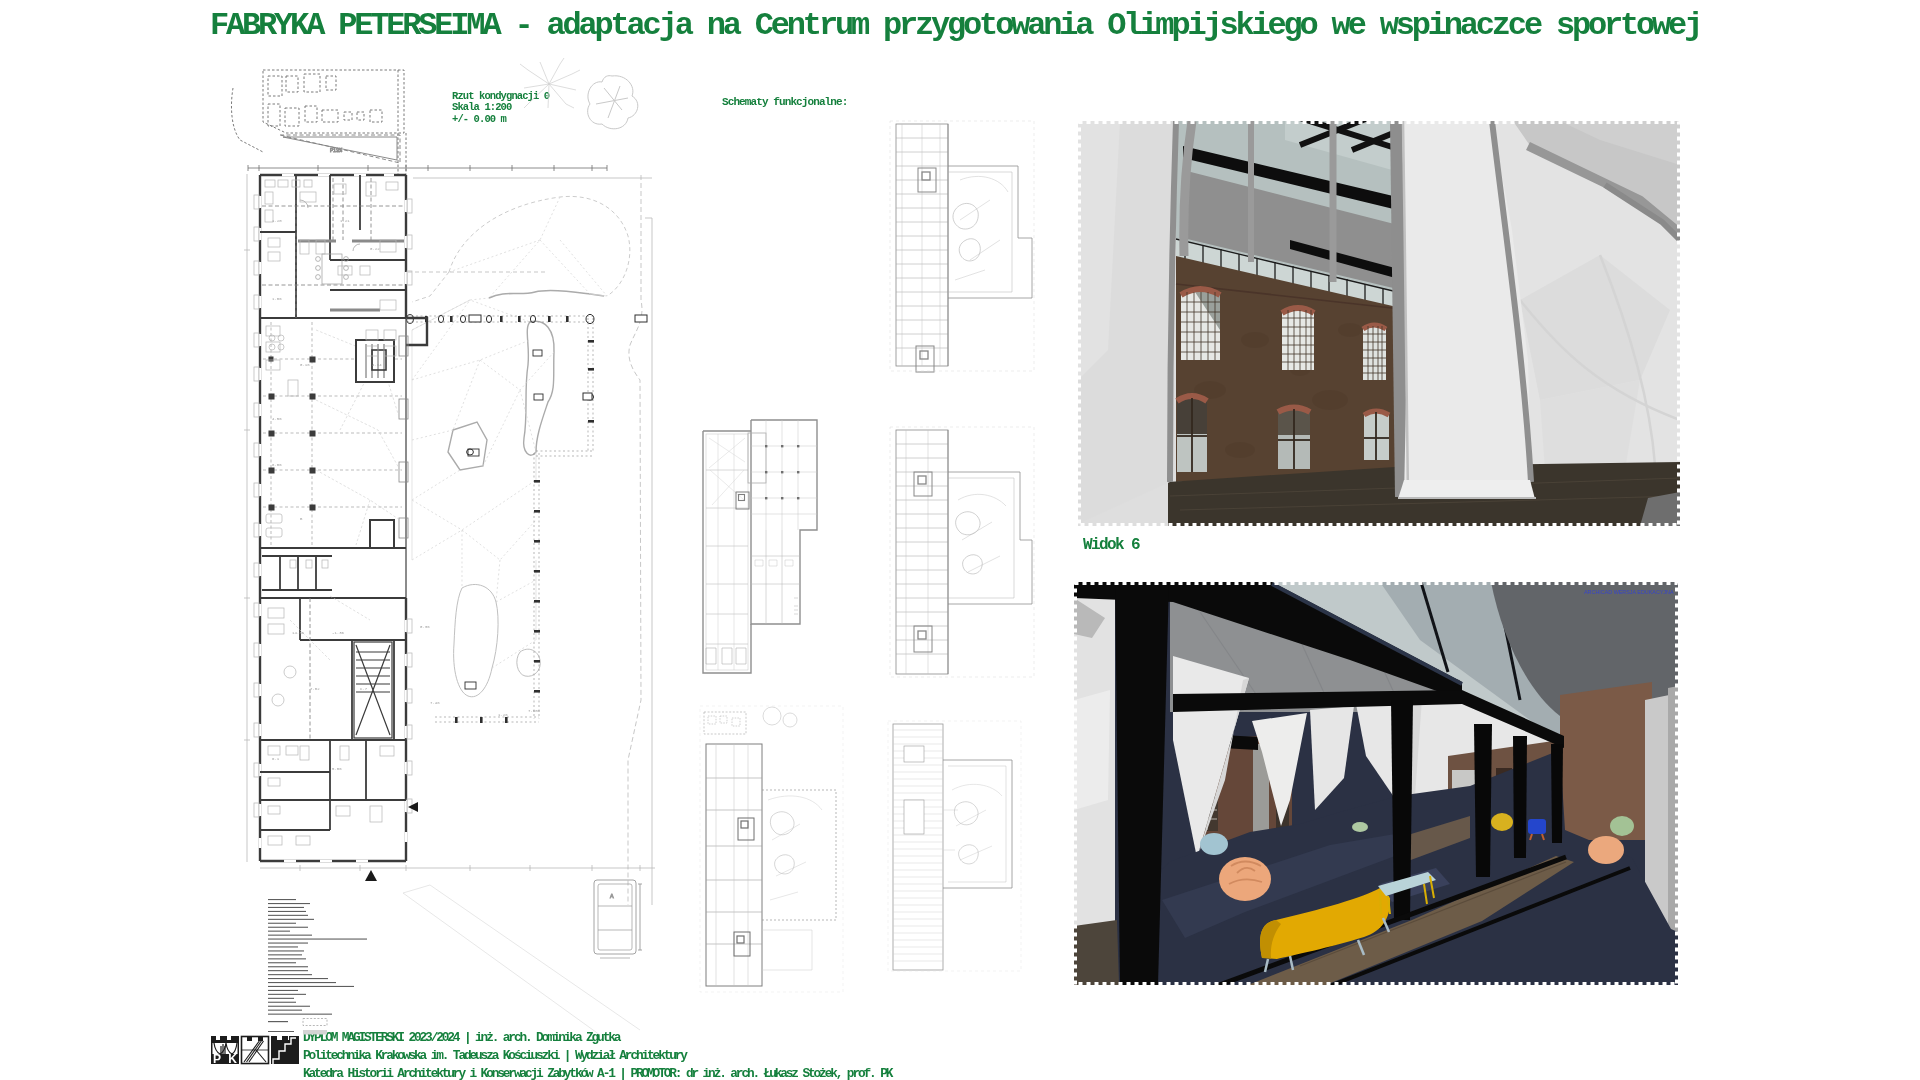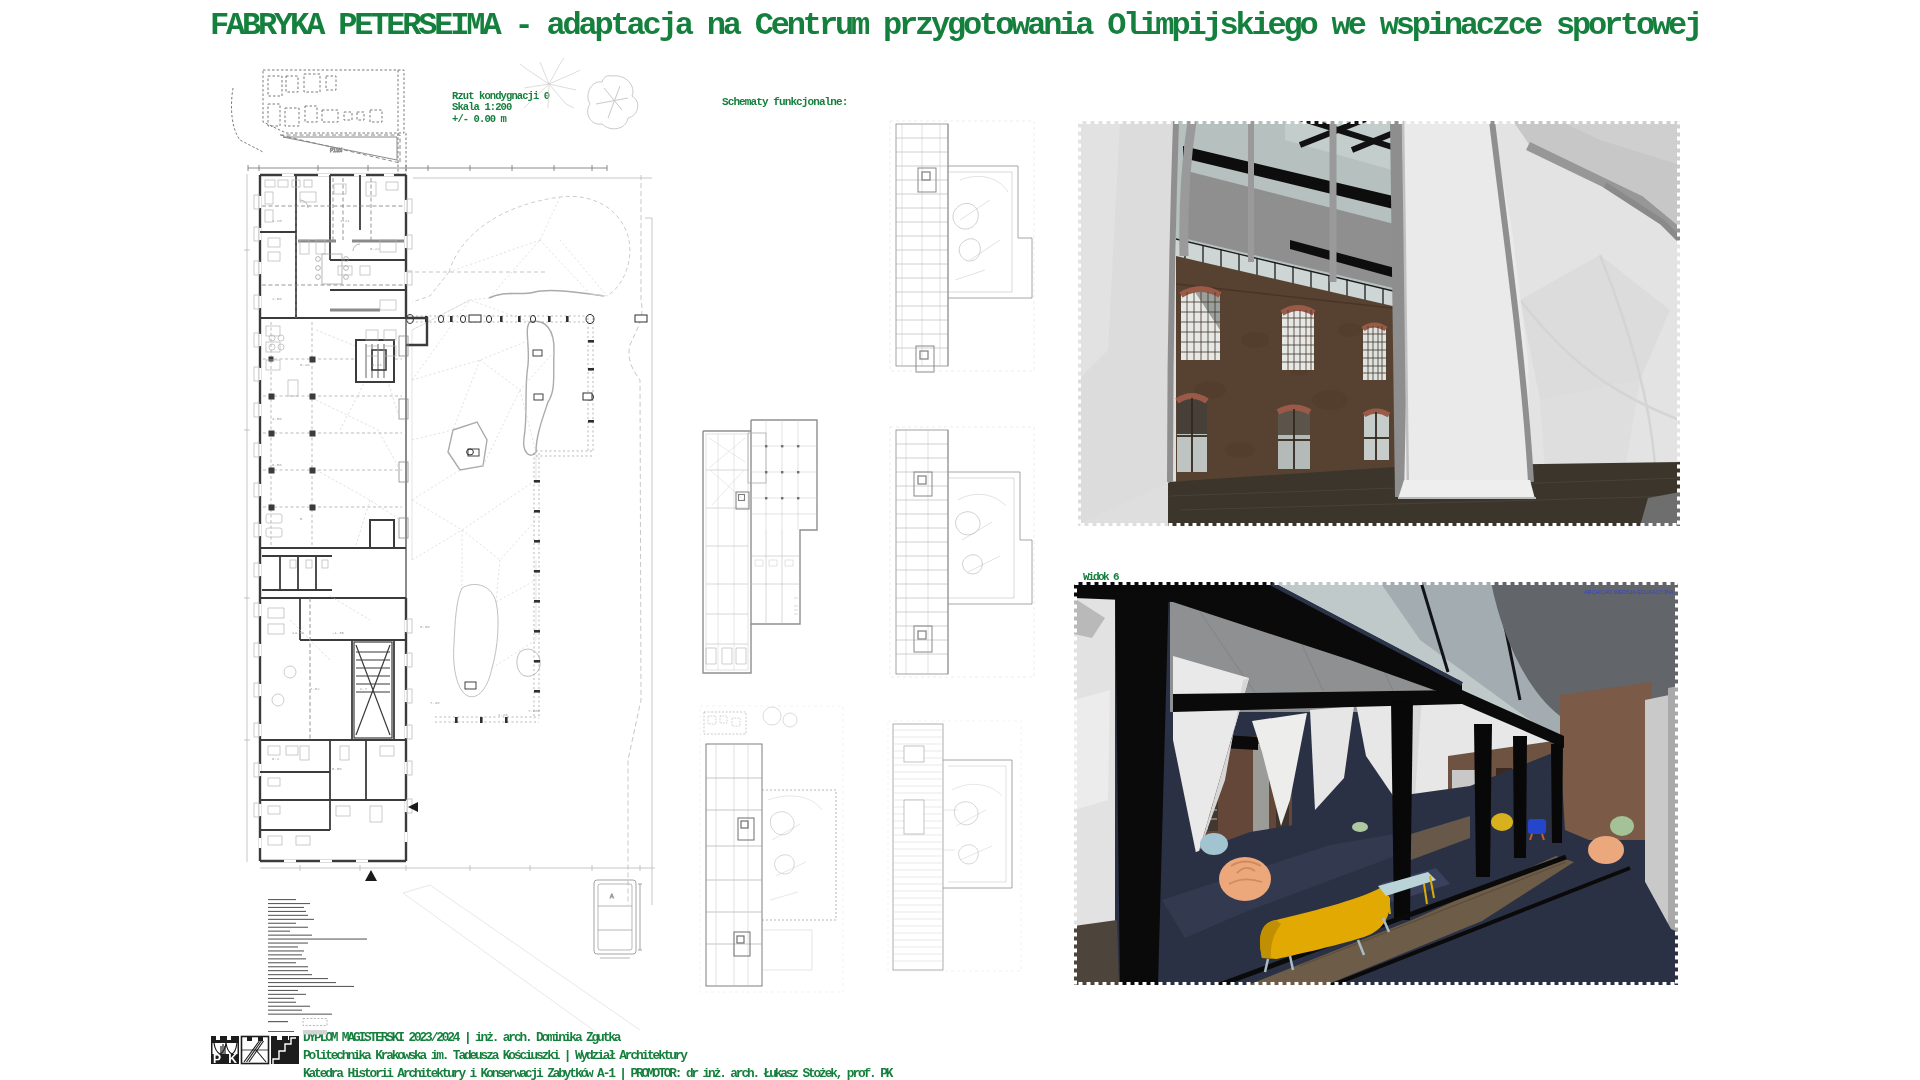--- a/index.html
+++ b/index.html
@@ -4,21 +4,21 @@
 html,body{margin:0;padding:0;width:1920px;height:1080px;background:#ffffff;overflow:hidden}
 body{position:relative;font-family:"Liberation Mono",monospace;color:#1a1a1a}
 .t{position:absolute;white-space:pre;font-weight:bold;color:#15803d}
 </style></head>
 <body>
 <div class="t" style="left:210px;top:7px;font-size:32px;letter-spacing:-3.18px;">FABRYKA PETERSEIMA - adaptacja na Centrum przygotowania Olimpijskiego we wspinaczce sportowej</div>
 <div class="t" style="left:452px;top:91px;font-size:10.5px;letter-spacing:-0.9px;line-height:11.3px;">Rzut kondygnacji 0
 Skala 1:200
 +/- 0.00 m</div>
 <div class="t" style="left:722px;top:79px;font-size:11px;letter-spacing:-0.9px;margin-top:17px;">Schematy funkcjonalne:</div>
-<div class="t" style="left:1083px;top:536px;font-size:11px;letter-spacing:-1.6px;margin-top:35px;">Widok 6</div>
+<div class="t" style="left:1083px;top:536px;font-size:16px;letter-spacing:-1.6px;">Widok 6</div>
 <div class="t" style="left:1083px;top:960px;font-size:11px;letter-spacing:-1.6px;">Widok 7</div>
 <div class="t" style="left:303px;top:1029px;font-size:12.8px;letter-spacing:-2.13px;line-height:18.15px;">DYPLOM MAGISTERSKI 2023/2024 | inż. arch. Dominika Zgutka
 Politechnika Krakowska im. Tadeusza Kościuszki | Wydział Architektury
 Katedra Historii Architektury i Konserwacji Zabytków A-1 | PROMOTOR: dr inż. arch. Łukasz Stożek, prof. PK</div>
 <svg id="art" width="1920" height="1080" viewBox="0 0 1920 1080" style="position:absolute;left:0;top:0">
 <g id="plan">
 
  <g fill="none" stroke="#6b6b6b" stroke-width="0.9" stroke-dasharray="2.5 2">
   <path d="M263,70 L404,70 L404,133 L286,133 L263,122 Z"></path>
   <rect x="268" y="76" width="14" height="20"></rect>

